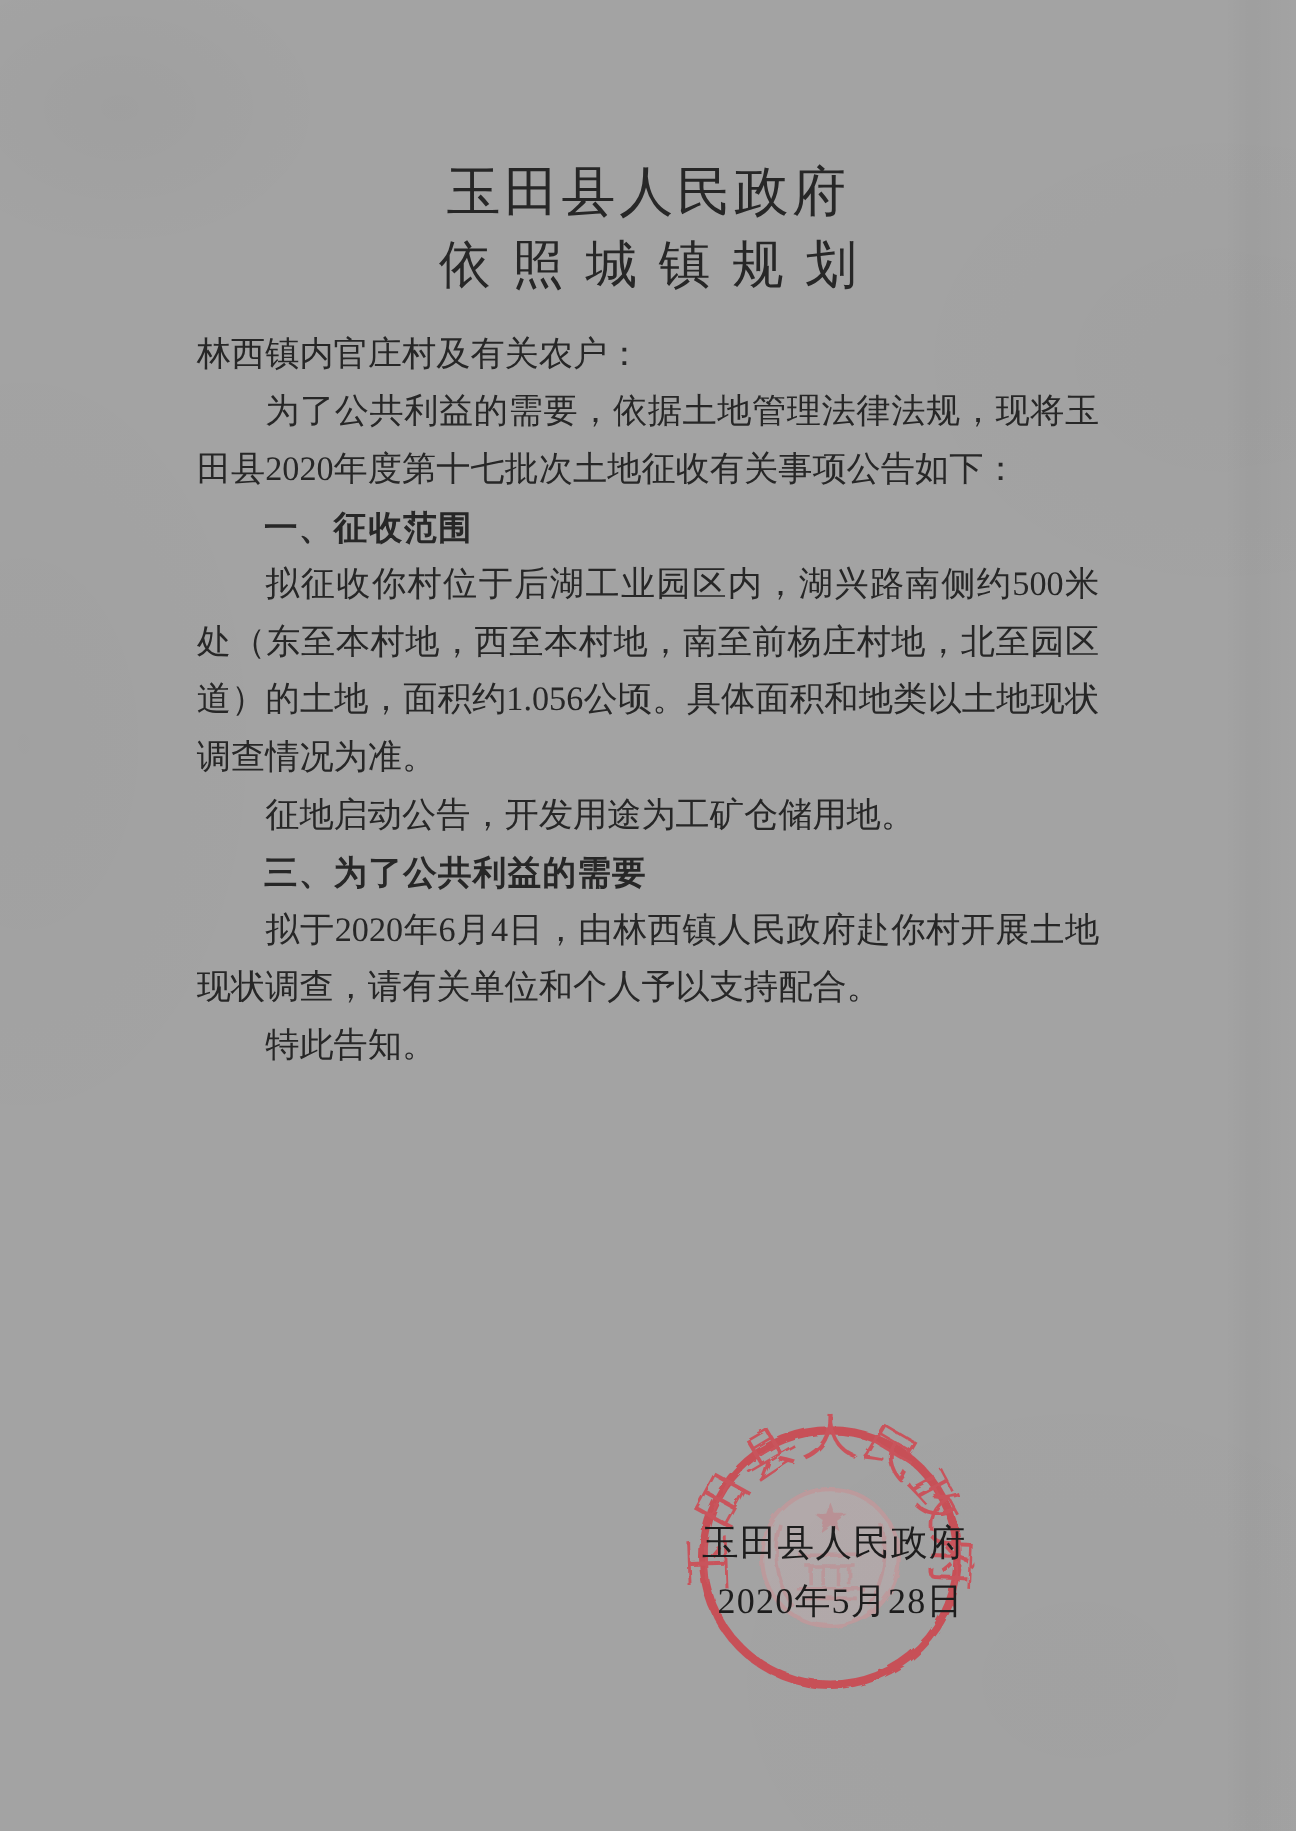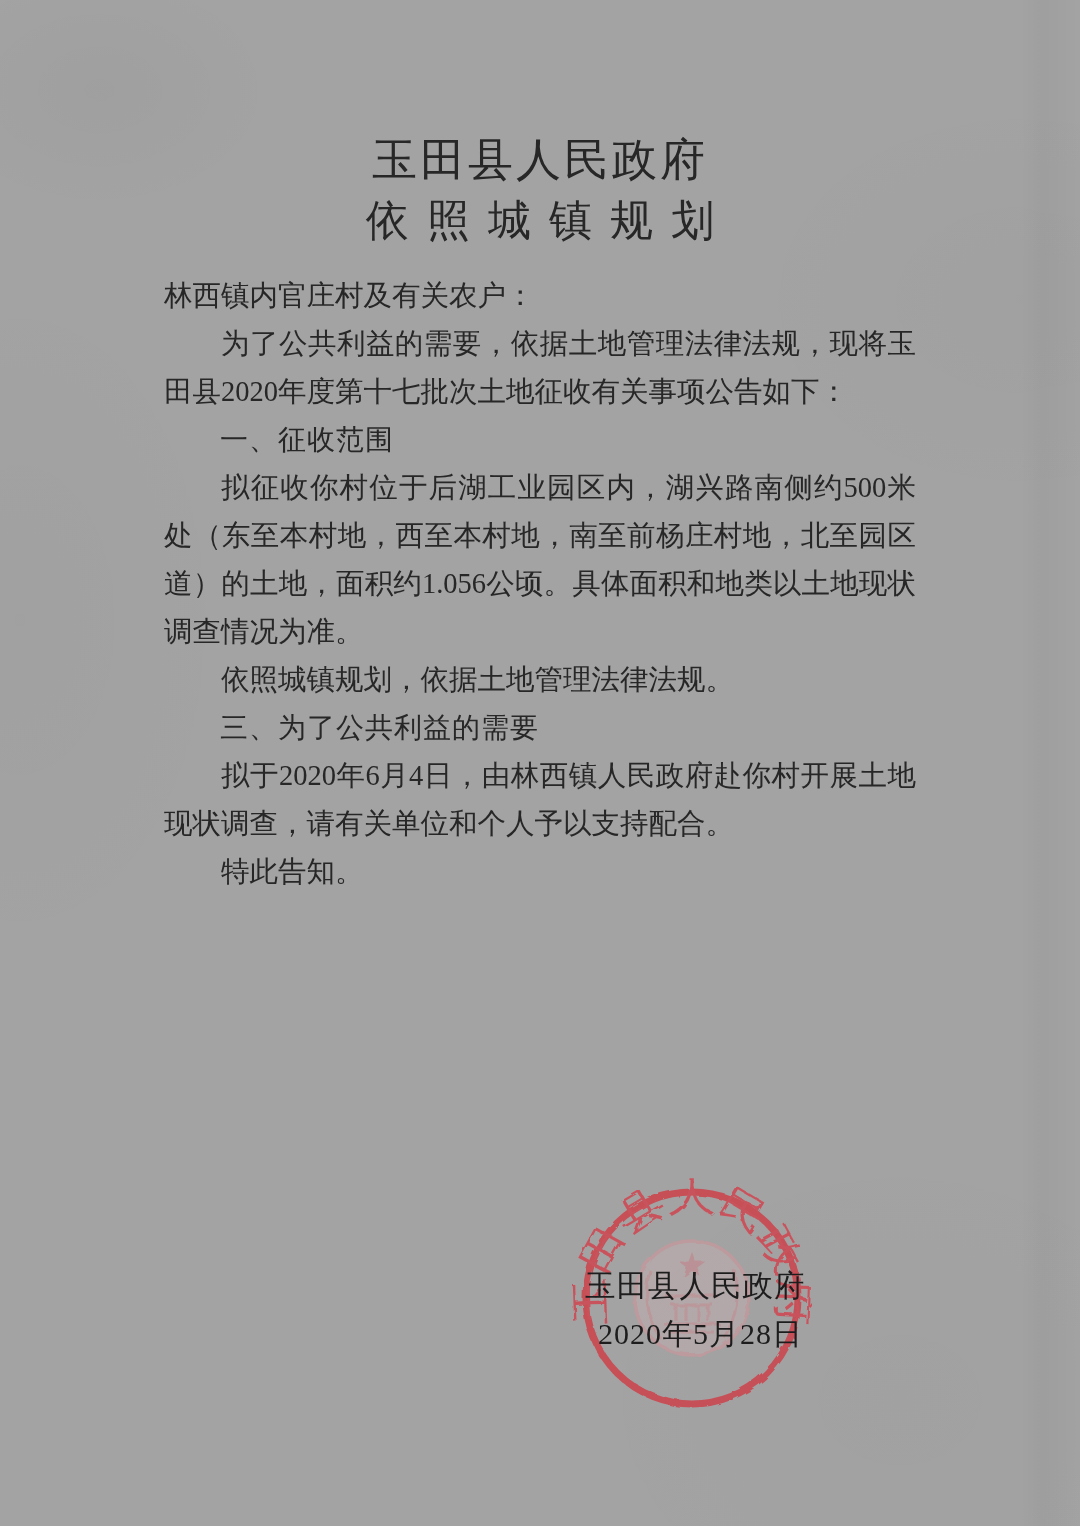--- a/index.html
+++ b/index.html
@@ -30,21 +30,21 @@
     letter-spacing:0.42em;text-indent:0.42em; 
   }
   .doc-body{
     position:absolute;left:164px;top:272px;width:752px;
     font-size:28.5px;line-height:48px;text-align:justify;
   }
   .doc-body p{margin:0;}
   .indent{text-indent:2em;}
   .sec-heading{
     font-family:"Liberation Sans","DejaVu Sans",sans-serif;
-    font-weight:400;font-size:28px;text-indent:2em;letter-spacing:1px;
+    font-weight:700;font-size:28px;text-indent:2em;letter-spacing:1px;
   }
   .contact-row{margin-top:50px;text-indent:2em;}
   .contact-gap{display:inline-block;width:96px;}
   .seal-wrap{
     position:absolute;left:572px;top:1178px;width:240px;height:240px;
   }
   .sig-issuer{
     position:absolute;left:585px;top:1266px;width:220px;
     font-size:30.5px;letter-spacing:1px;white-space:nowrap;color:#1d1d1d;
   }
@@ -59,21 +59,21 @@
 <div class="page">
 
   <div class="title-line1">玉田县人民政府</div>
   <div class="title-line2">依照城镇规划</div>
 
   <div class="doc-body">
     <p>林西镇内官庄村及有关农户：</p>
     <p class="indent">为了公共利益的需要，依据土地管理法律法规，现将玉田县2020年度第十七批次土地征收有关事项公告如下：</p>
     <p class="sec-heading">一、征收范围</p>
     <p class="indent">拟征收你村位于后湖工业园区内，湖兴路南侧约500米处（东至本村地，西至本村地，南至前杨庄村地，北至园区道）的土地，面积约1.056公顷。具体面积和地类以土地现状调查情况为准。</p>
-    <p class="indent">依照城镇规划，依据土地管理法律法规。</p>
+    <p class="indent">征地启动公告，开发用途为工矿仓储用地。</p>
     <p class="sec-heading">三、为了公共利益的需要</p>
     <p class="indent">拟于2020年6月4日，由林西镇人民政府赴你村开展土地现状调查，请有关单位和个人予以支持配合。</p>
     <p class="indent">特此告知。</p>
 
   </div>
 
   <div class="seal-wrap">
     <svg width="240" height="240" viewBox="0 0 240 240">
       <defs>
         <filter id="stampRough" x="-10%" y="-10%" width="120%" height="120%">

